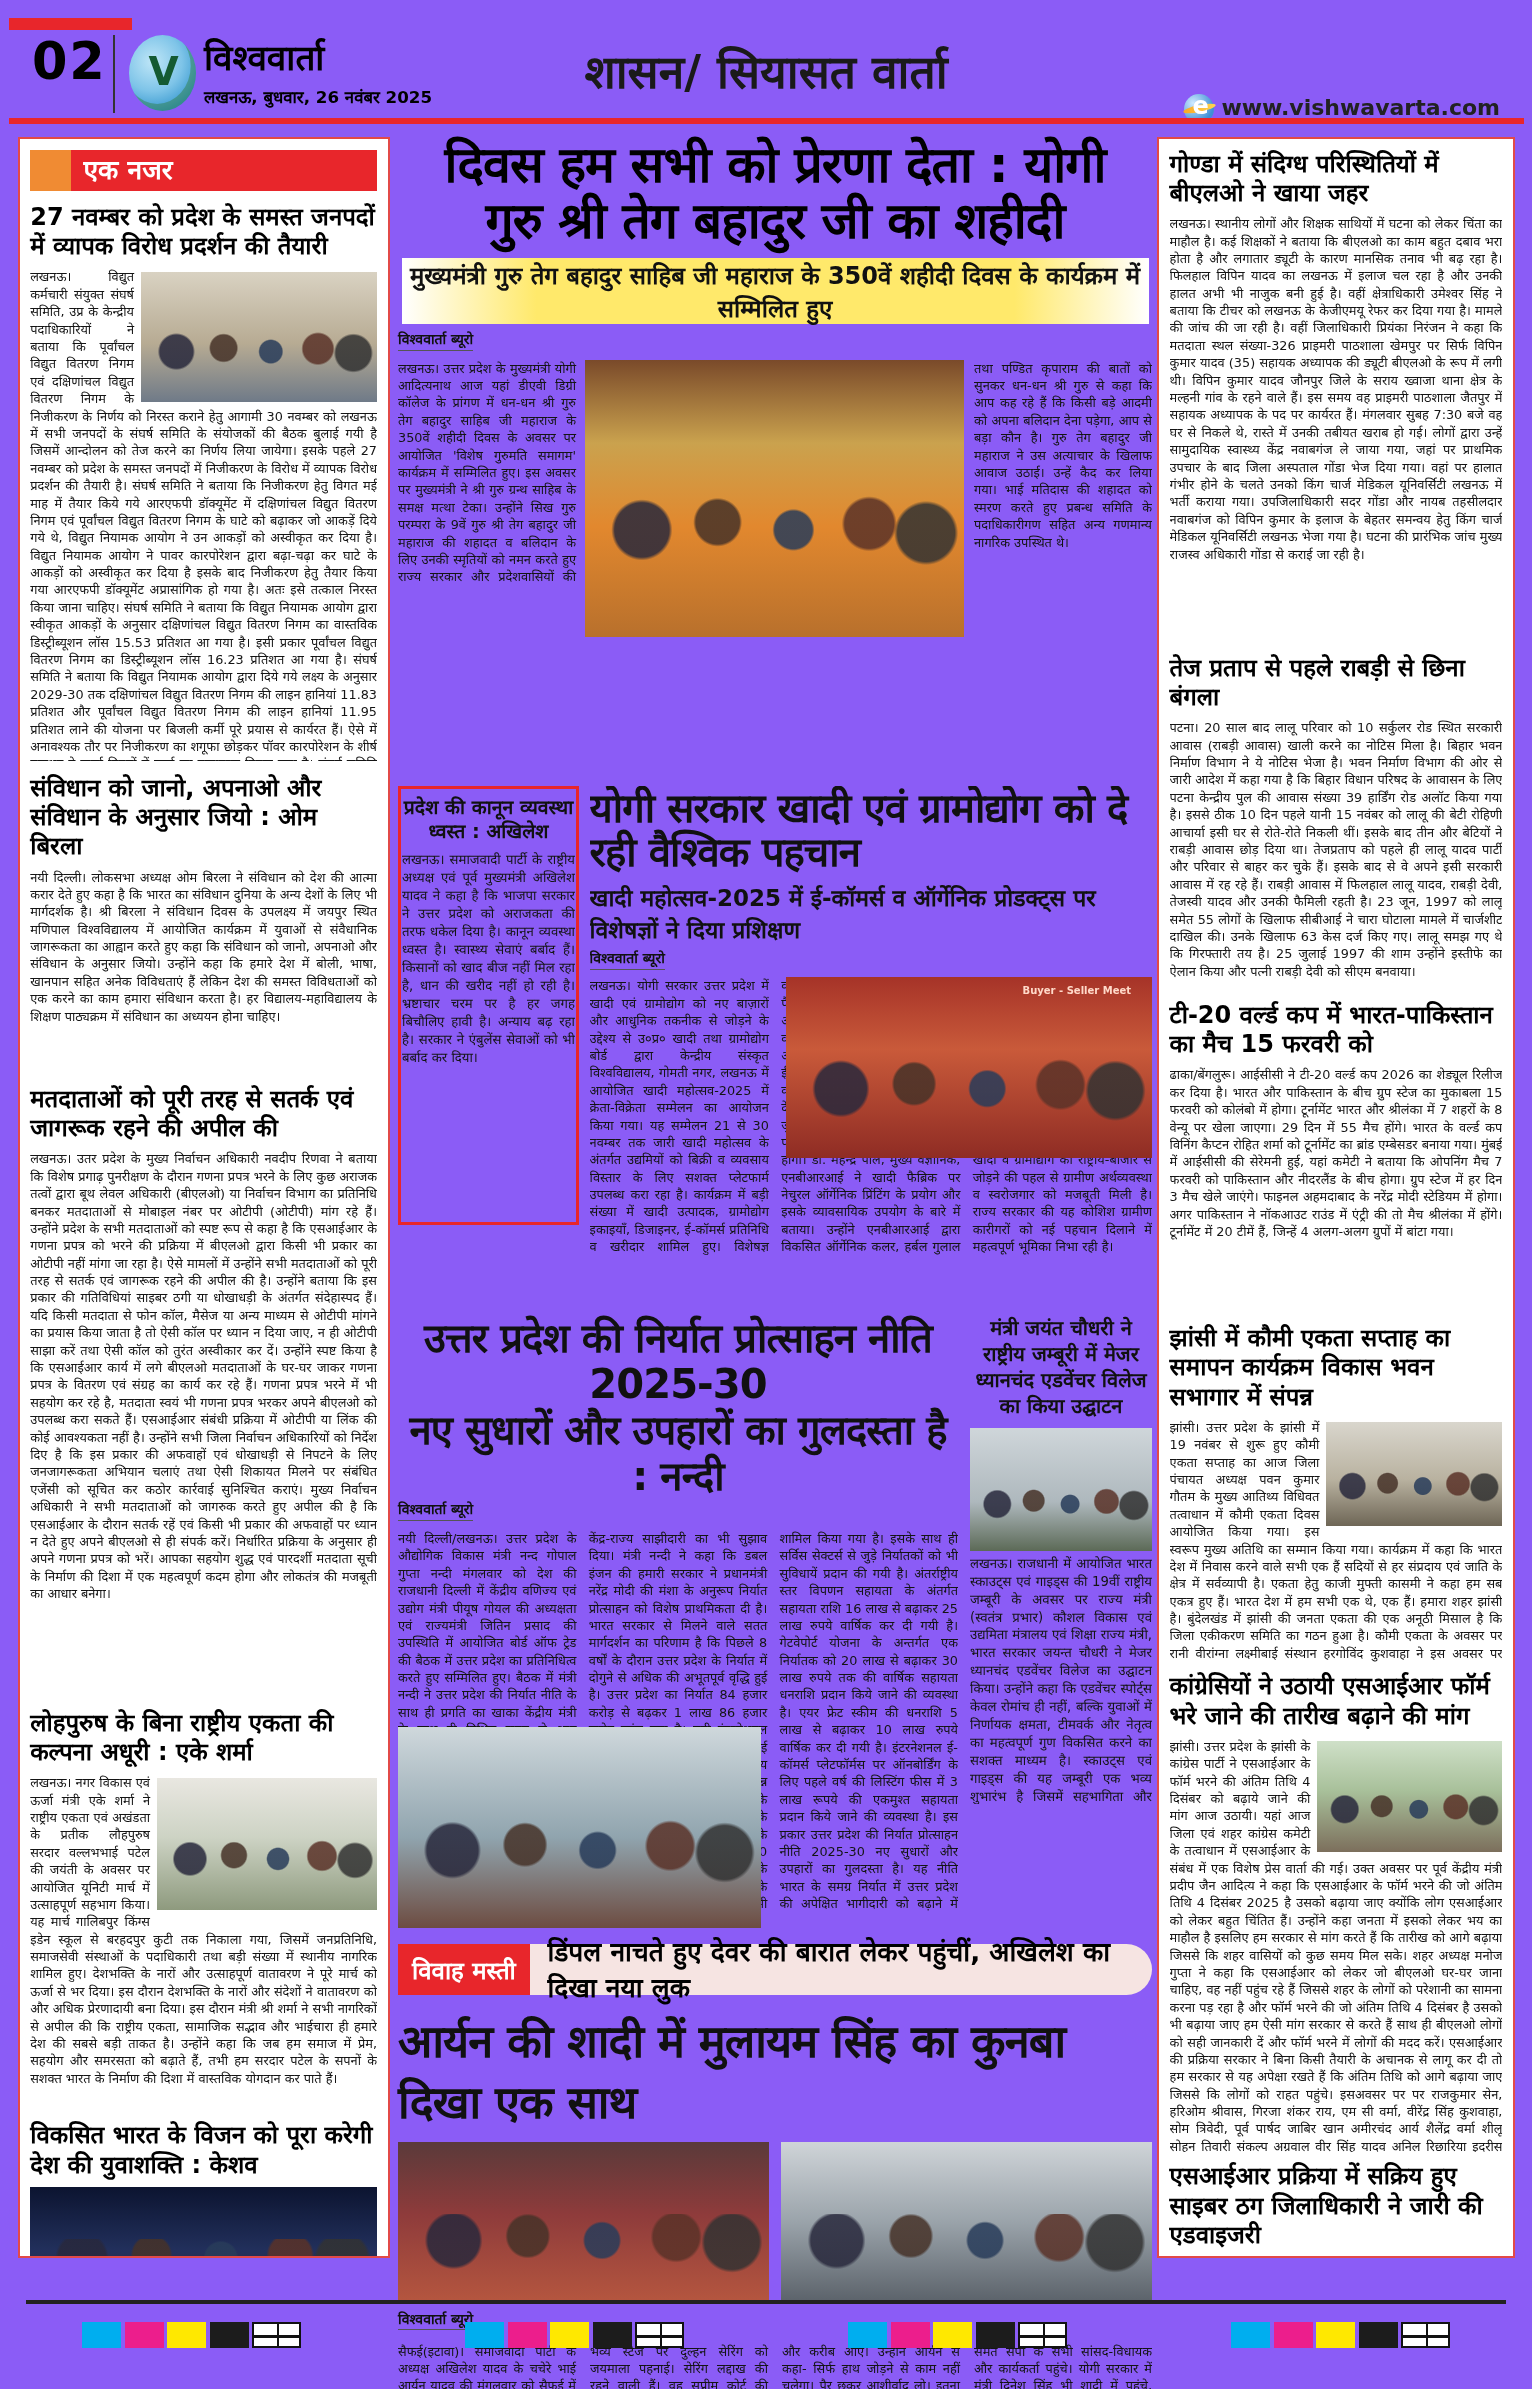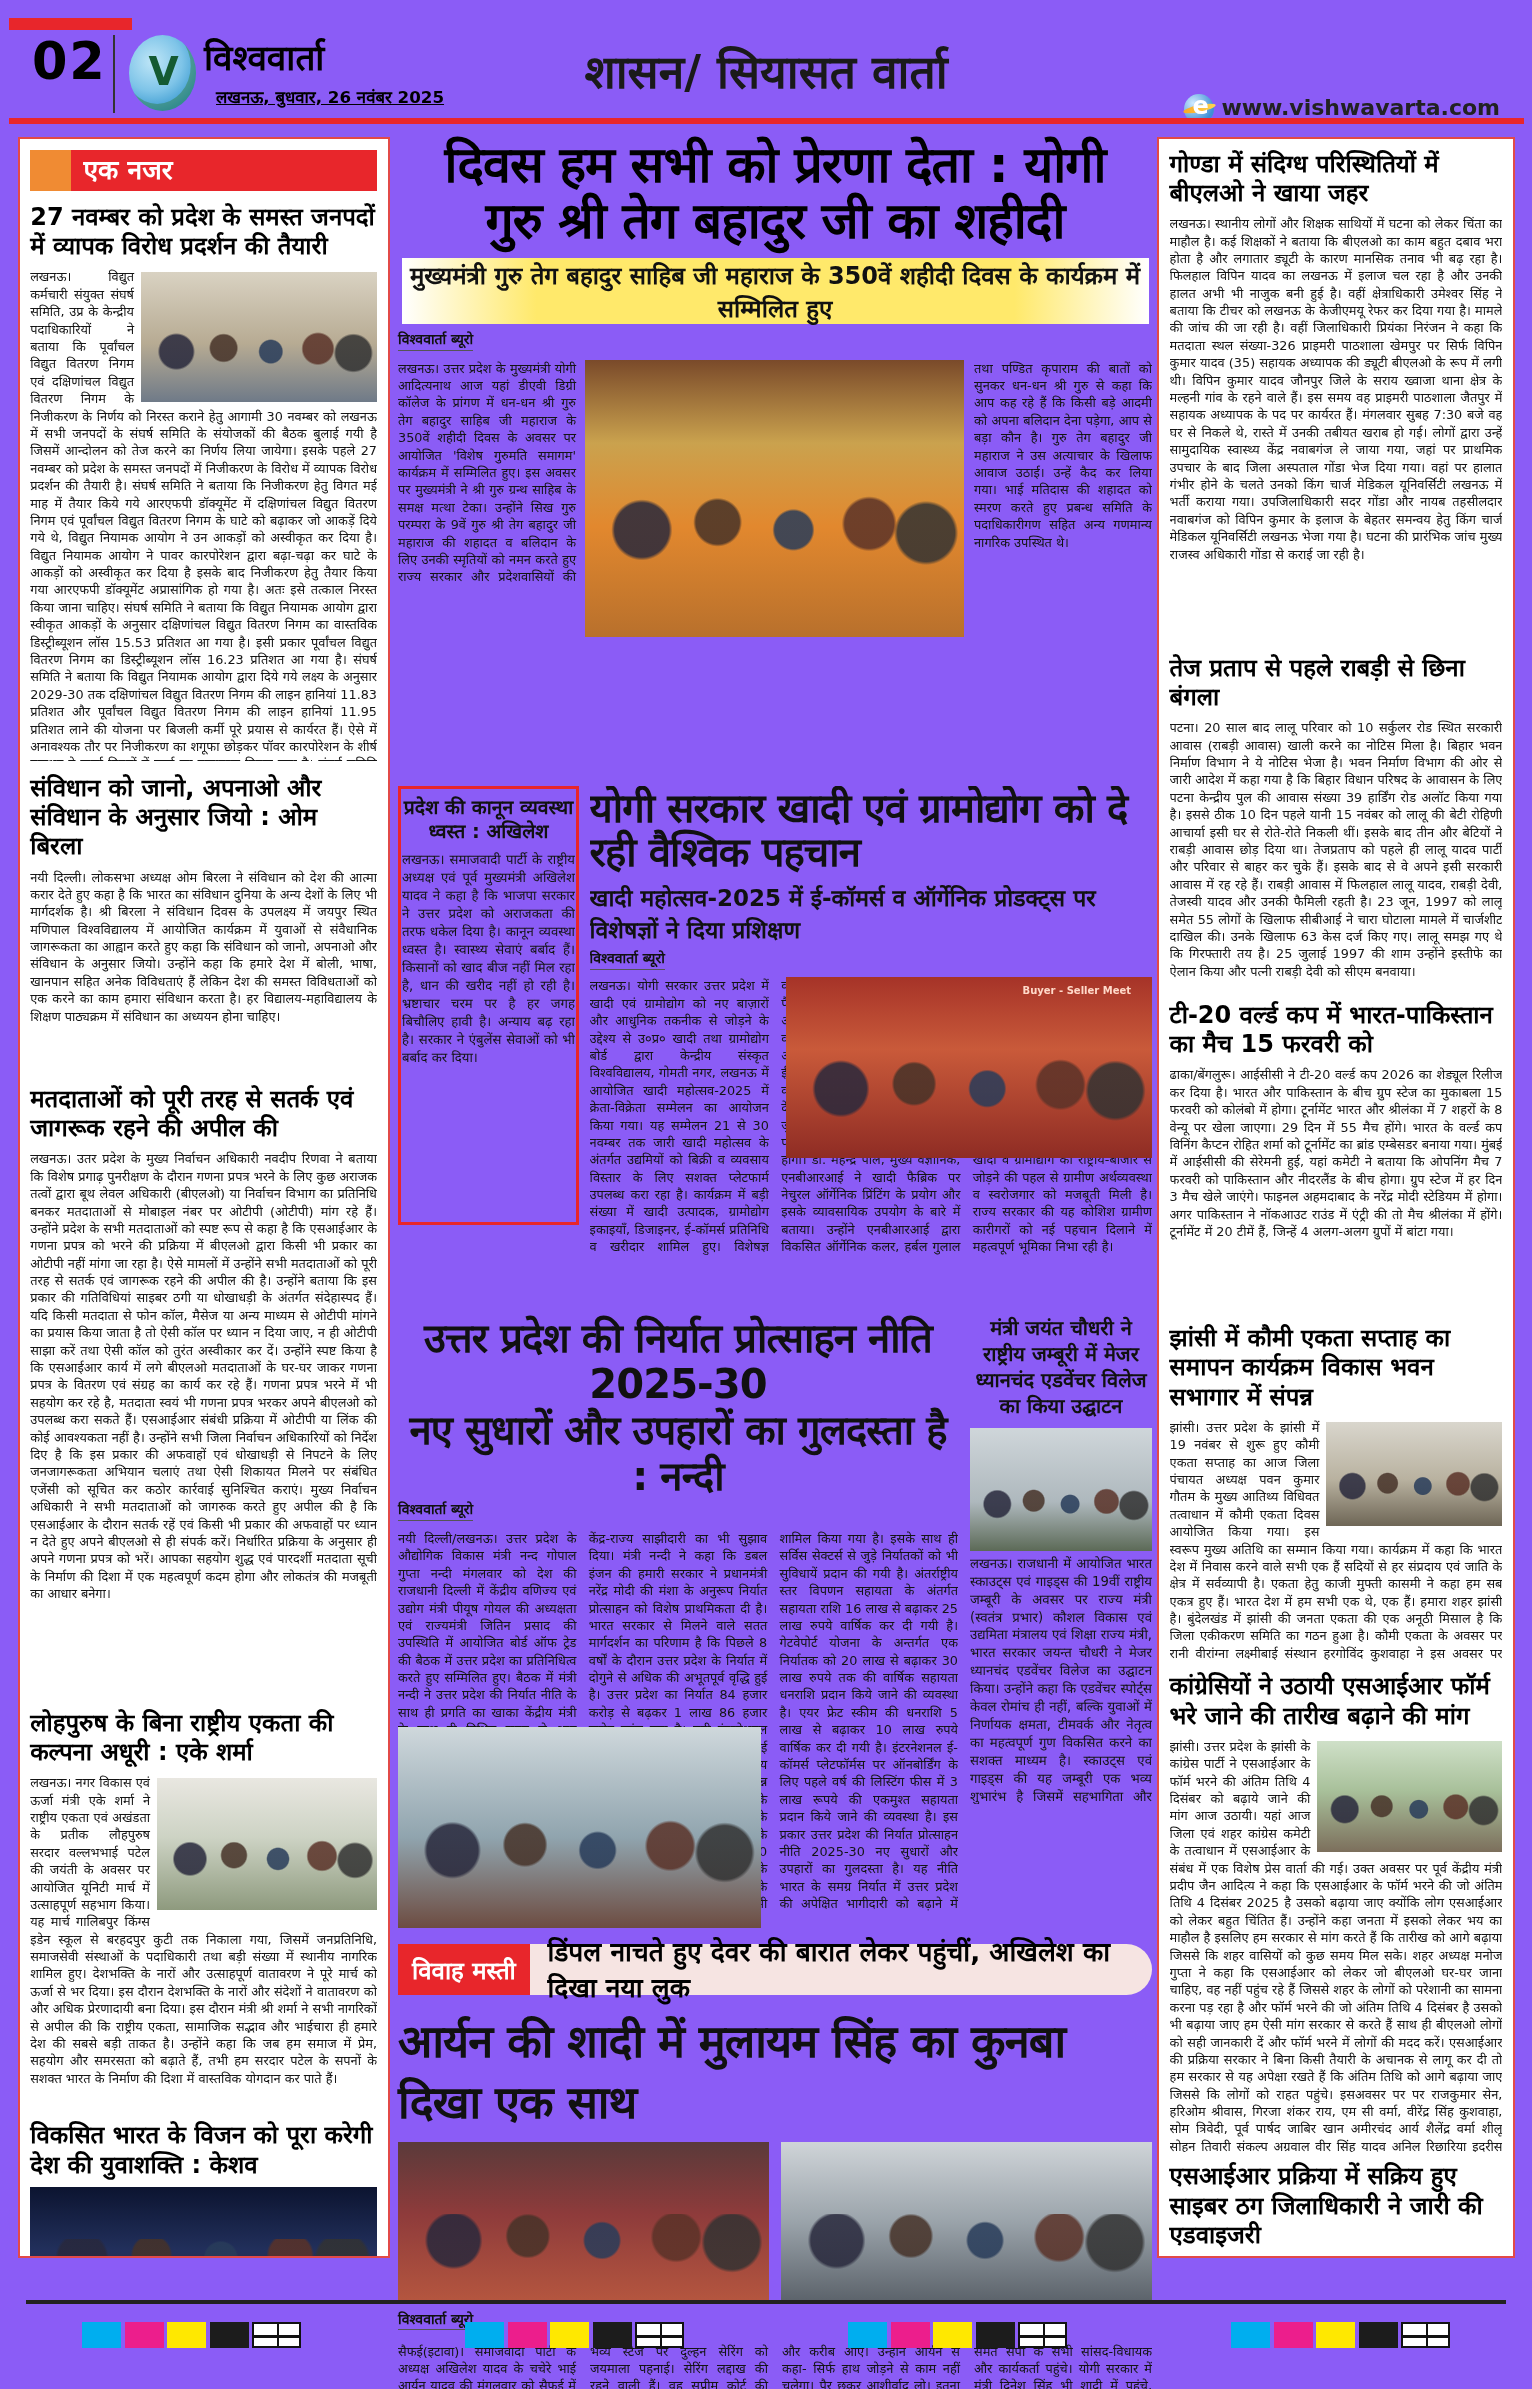--- a/index.html
+++ b/index.html
@@ -8,21 +8,21 @@
   
   .hdr{position:absolute;left:0;top:0;width:1532px;height:125px;}
   .hdr-redtab{position:absolute;left:8.8px;top:17.6px;width:123px;height:12.3px;background:#e8262b;}
   .pageno{position:absolute;left:32px;top:32px;font-size:51px;font-weight:bold;color:#000;letter-spacing:1.8px;}
   .hdr-vline{position:absolute;left:113px;top:35px;width:1.8px;height:78px;background:#333;}
   .globe{position:absolute;left:129px;top:35px;width:67px;height:76px;border-radius:50%;
          background:radial-gradient(circle at 35% 35%,#bfe6f7 0%,#7ec4e8 45%,#3b9bd1 75%,#2e7db3 100%);
          box-shadow:inset -5.3px -7px 0 rgba(46,125,60,.45);}
   .globe::after{content:"V";position:absolute;left:19.4px;top:14px;font-size:39px;font-weight:bold;color:#145a32;}
   .masthead{position:absolute;left:204px;top:33px;font-size:35px;font-weight:bold;color:#000;}
-  .mast-date{position:absolute;left:216px;top:85px;font-size:16.7px;font-weight:bold;color:#000;text-decoration:underline;}
+  .mast-date{position:absolute;left:204px;top:85px;font-size:16.7px;font-weight:bold;color:#000;}
   .section-title{position:absolute;left:0;right:0;top:39px;text-align:center;font-size:46px;font-weight:bold;color:#1a1a1a;}
   .site{position:absolute;right:32px;top:94px;font-size:22px;font-weight:bold;color:#222;}
   .e-icon{display:inline-block;width:30px;height:30px;border-radius:50%;vertical-align:middle;margin-right:7px;
           background:radial-gradient(circle at 30% 30%,#cfeaff,#3f8fd6 70%);position:relative;}
   .e-icon::after{content:"e";position:absolute;left:8px;top:-1.8px;font-size:24px;font-weight:bold;color:#fff;}
   .e-icon::before{content:"";position:absolute;left:-1.8px;top:10.6px;width:33px;height:7px;border-radius:50%;
           background:linear-gradient(90deg,#f9a825,#ffd54f);transform:rotate(-12deg);}
   .hdr-rule{position:absolute;left:8.8px;top:118px;width:1515px;height:6.2px;background:#e8262b;}
   
   .colbox{position:absolute;border:2.6px solid #e24a48;background:#fff;overflow:hidden;padding:8.8px 10.6px;box-sizing:border-box;}

